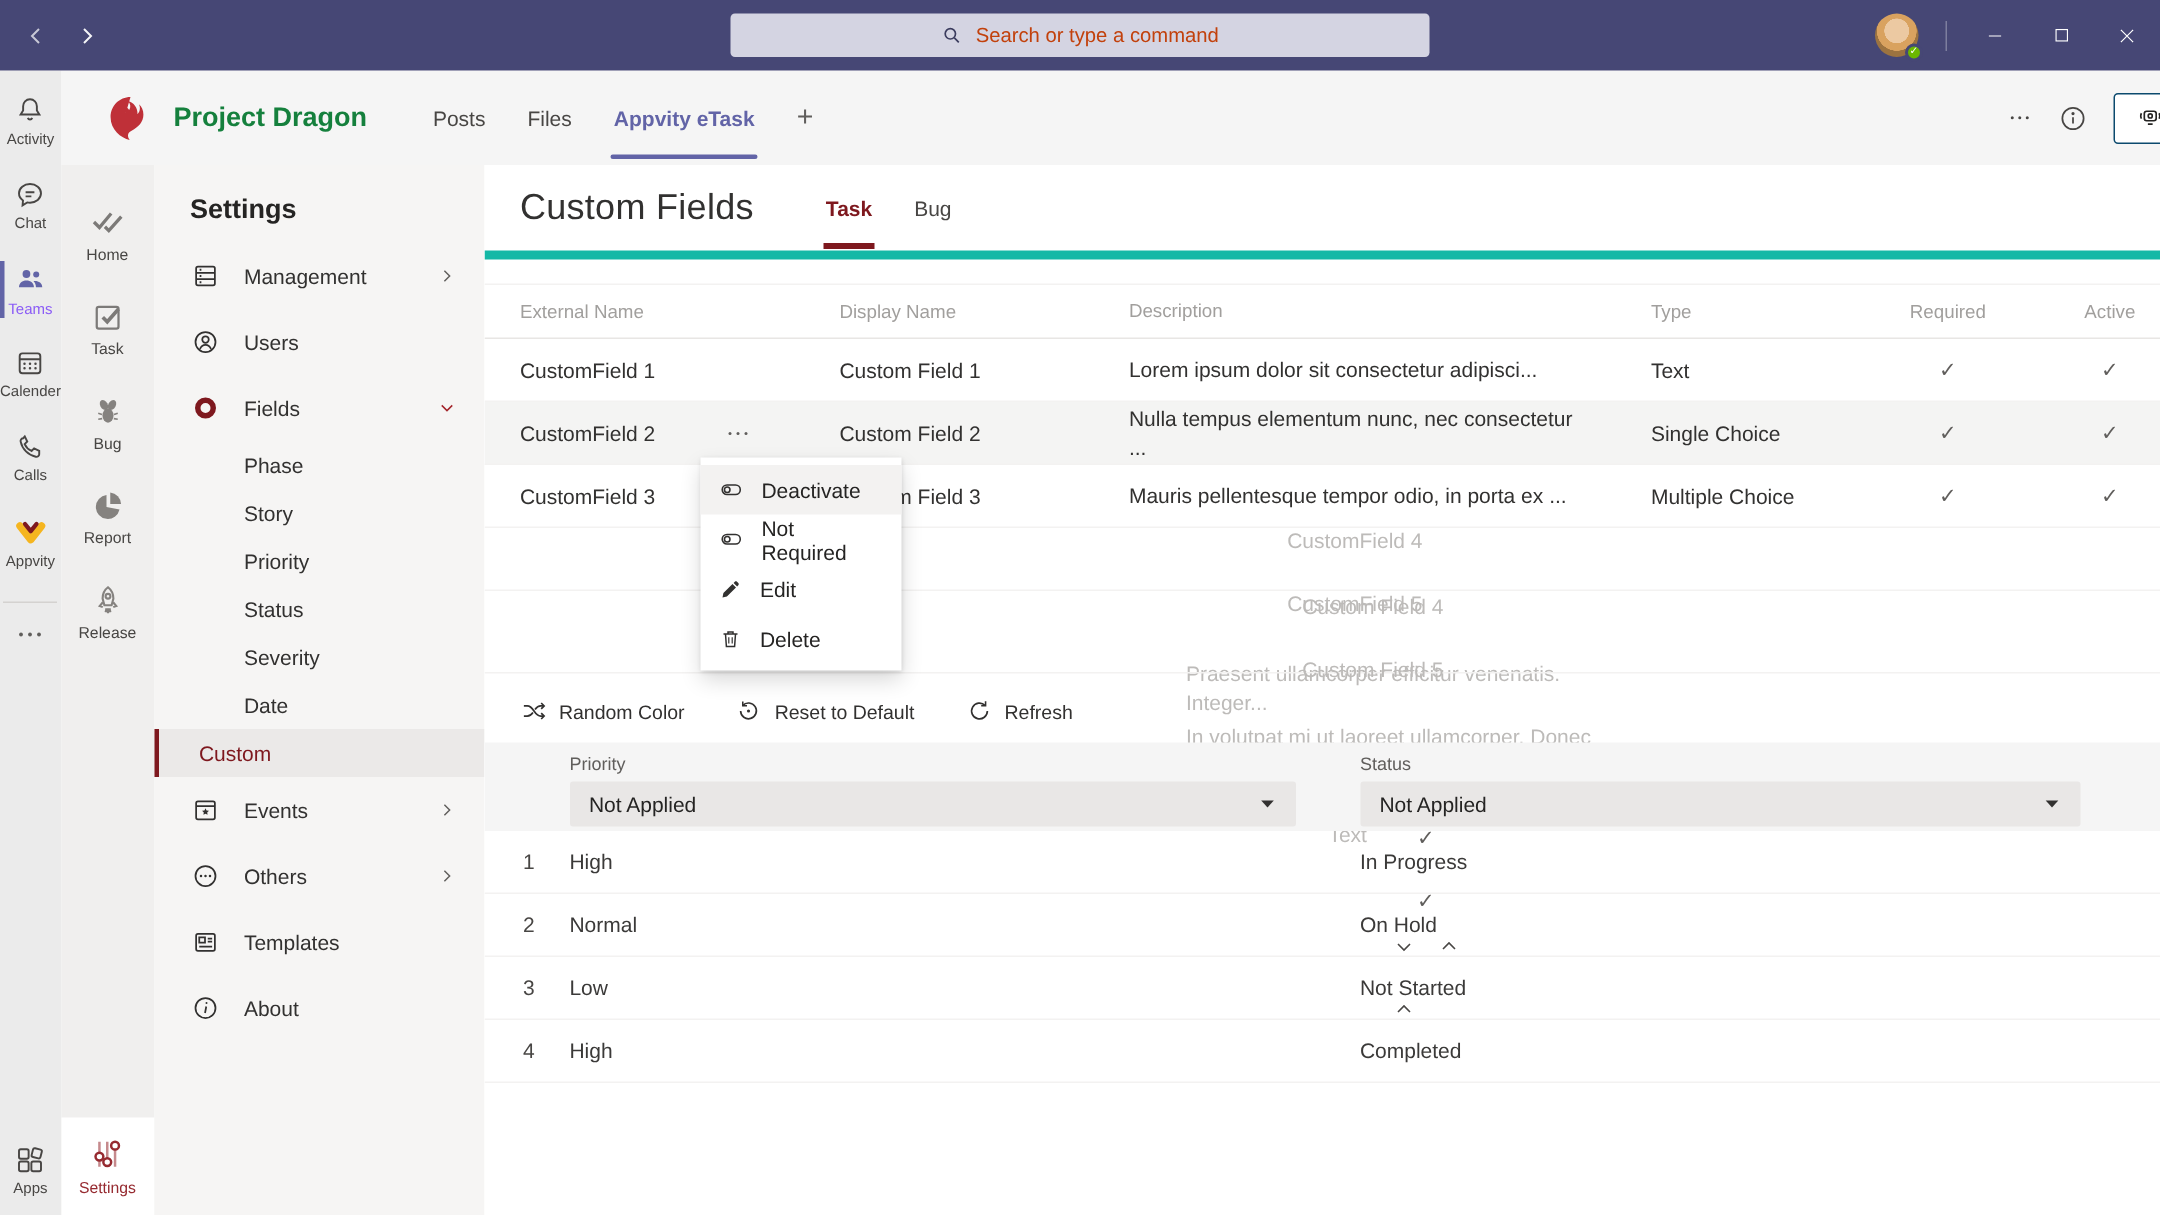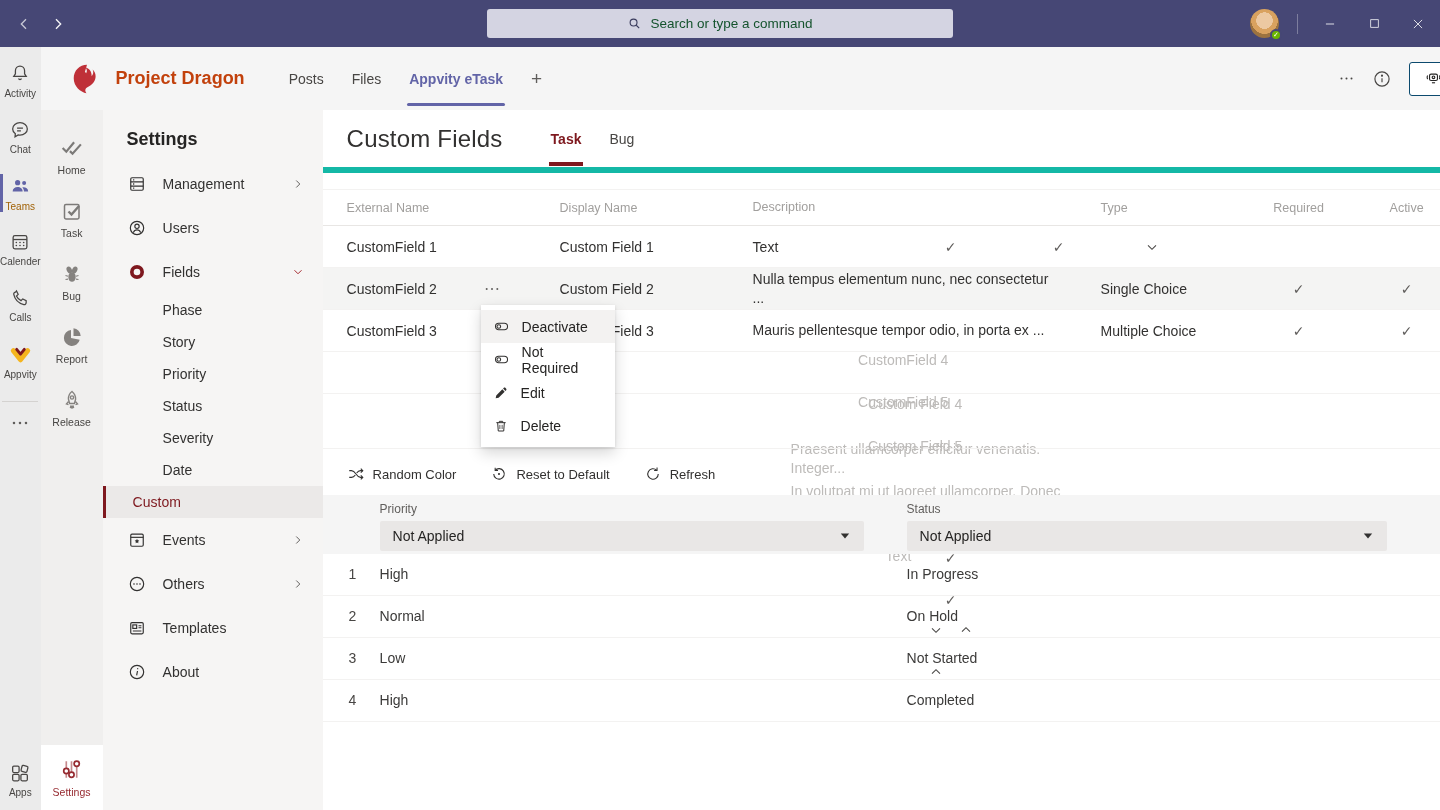--- a/index.html
+++ b/index.html
@@ -5,38 +5,38 @@
   * { margin:0; padding:0; box-sizing:border-box; }
   html,body { width:1440px; height:810px; overflow:hidden; }
   body { font-family:"Liberation Sans","DejaVu Sans",sans-serif; color:#323130; background:#fff; }
   svg { display:block; }
 
   
   .titlebar { height:47px; background:#464775; display:flex; align-items:center; position:relative; }
   .nav-btns { display:flex; gap:10px; margin-left:12px; }
   .nav-btn { width:24px; height:24px; display:flex; align-items:center; justify-content:center; cursor:pointer; }
   .searchbox { position:absolute; left:487px; top:9px; width:466px; height:29px; background:#d4d4e2; border-radius:3px;
-    display:flex; align-items:center; justify-content:center; gap:8px; color:#14532d; font-size:13.5px; cursor:text; }
+    display:flex; align-items:center; justify-content:center; gap:8px; color:#c2410c; font-size:13.5px; cursor:text; }
   .tb-right { margin-left:auto; display:flex; align-items:center; height:100%; }
   .avatar { width:29px; height:29px; border-radius:50%; position:relative; cursor:pointer;
     background:radial-gradient(circle at 50% 40%, #ecc9a2 0 36%, #d9a25f 37% 58%, #9c7340 59% 100%); }
   .presence { position:absolute; right:-3px; bottom:-3px; width:12px; height:12px; background:#6bb700; border:2px solid #464775;
     border-radius:50%; color:#fff; font-size:7px; line-height:8px; text-align:center; }
   .tb-sep { width:1px; height:20px; background:rgba(255,255,255,.3); margin:0 10px 0 18px; }
   .win-btn { width:44px; height:47px; display:flex; align-items:center; justify-content:center; cursor:pointer; }
 
   
   .shell { display:flex; height:763px; }
 
   
   .teams-rail { width:69px; background:#ebebeb; display:flex; flex-direction:column; padding-top:6px; }
   .tr-item { height:56px; display:flex; flex-direction:column; align-items:center; justify-content:center; gap:3px;
     color:#484644; position:relative; cursor:pointer; }
   .tr-item .lbl { font-size:10px; }
-  .tr-item.active { color:#a16207; }
+  .tr-item.active { color:#8b5cf6; }
   .tr-item.active::before { content:""; position:absolute; left:0; top:9px; bottom:9px; width:3px; background:#6264a7; }
   .tr-sep { width:36px; height:1px; background:#d4d2d0; margin:12px auto 4px; }
   .tr-dots { height:34px; display:flex; align-items:center; justify-content:center; cursor:pointer; }
   .tr-spacer { flex:1; }
 
   
   .app-rail { width:62px; background:#f0efee; display:flex; flex-direction:column; padding-top:14px; }
   .ar-item { height:63px; display:flex; flex-direction:column; align-items:center; justify-content:center; gap:4px;
     color:#484644; cursor:pointer; }
   .ar-item .lbl { font-size:10.5px; }
@@ -74,21 +74,21 @@
   .c-type { width:130px; } .c-req, .c-act { width:80px; text-align:center; }
   .c-order { width:80px; display:flex; justify-content:center; gap:14px; }
   .check { color:#605e5c; font-size:14px; }
   .ord { width:16px; height:16px; color:#484644; cursor:pointer; }
   .ord.hidden { visibility:hidden; }
   .more-btn { position:absolute; left:156px; top:12px; width:26px; height:18px; display:flex; align-items:center; justify-content:center;
     color:#605e5c; cursor:pointer; }
   .scroll-line { position:absolute; right:5px; top:80px; height:570px; width:1px; background:#e6e4e2; }
 
   
-  .ctx-menu { position:absolute; left:158px; top:195px; width:134px; background:#fff; padding:5px 0; z-index:30;
+  .ctx-menu { position:absolute; left:144px; top:195px; width:134px; background:#fff; padding:5px 0; z-index:30;
     box-shadow:0 6px 14px rgba(0,0,0,.16), 0 1px 3px rgba(0,0,0,.12); }
   .ctx-item { height:33px; display:flex; align-items:center; gap:12px; padding:0 12px; font-size:14px; color:#252423; cursor:pointer; }
   .ctx-item.hovered { background:#f3f2f1; }
   .ctx-item .ico { color:#323130; }
 
   
   .sp-title { margin:14px 0 0 24px; font-size:16px; font-weight:700; color:#252423; }
   .sp-toolbar { margin:16px 0 12px 24px; display:flex; gap:34px; align-items:center; }
   .sp-action { display:flex; align-items:center; gap:8px; font-size:13px; color:#323130; cursor:pointer; }
   .filter-band { height:59px; background:#f5f5f5; position:relative; }
@@ -219,21 +219,21 @@
   </div>
 
   <div style="flex:1; display:flex; flex-direction:column;">
 
     <div style="height:63px; background:#f5f5f5; display:flex; align-items:center;">
       <span style="margin-left:29px">
         <svg width="34" height="34" viewBox="0 0 32 32">
             <path fill="#bf3038" d="M16 2.5C9 2.5 3.5 8 3.5 15.2c0 7.8 6.4 12.9 12 14.3-1.8-2.6-1.2-4.6.9-5.7 4.6-2.3 7.7-5.6 7.7-10.3 0-2.6-1-4.8-2.8-6.4 1 2 .8 4.5-.9 6.2.2-4.3-2.4-7.3-6-8.3 1.7 1.8 1.9 3.8.8 5.6-1.7-2.6-4.6-3.8-8-3.1 3.3.6 5.4 2.4 6 5-2.1-1.2-4.5-1.2-6.4.1 2.5.1 4.4 1.2 5.3 3.3z"></path>
           </svg>
       </span>
-      <span style="margin-left:12px; font-size:18px; font-weight:700; color:#c2410c;">Project Dragon</span>
+      <span style="margin-left:12px; font-size:18px; font-weight:700; color:#15803d;">Project Dragon</span>
       <div style="display:flex; margin-left:30px; height:100%;">
         <span class="mh-tab" style="color:#484644;">Posts</span>
         <span class="mh-tab" style="color:#484644;">Files</span>
         <span class="mh-tab" style="color:#6264a7; font-weight:700; position:relative;">
           <span>Appvity eTask</span>
           <span style="position:absolute; left:12px; right:12px; bottom:4px; height:3px; background:#6264a7; border-radius:2px;"></span>
         </span>
         <span class="mh-tab" style="font-size:19px; color:#605e5c;">+</span>
       </div>
       <div style="margin-left:auto; display:flex; align-items:center; gap:17px; margin-right:23px;">
@@ -427,20 +427,21 @@
             <span class="c-desc">Description</span>
             <span class="c-type">Type</span>
             <span class="c-req">Required</span>
             <span class="c-act">Active</span>
             <span class="c-order">Order</span>
           </div>
 
           <div class="t-row">
             <span class="c-ext">CustomField 1</span>
             <span class="c-disp">Custom Field 1</span>
+            <span class="c-desc">Lorem ipsum dolor sit consectetur adipisci...</span>
             <span class="c-type">Text</span>
             <span class="c-req"><span class="check">✓</span></span>
             <span class="c-act"><span class="check">✓</span></span>
             <span class="c-order">
               <span class="ord">
                   <svg width="16" height="16" viewBox="0 0 24 24" fill="none" stroke="currentColor" stroke-width="1.6">
                     <path d="M6 9.5l6 6 6-6"></path>
                   </svg>
                 </span>
               <span class="ord hidden"></span>

